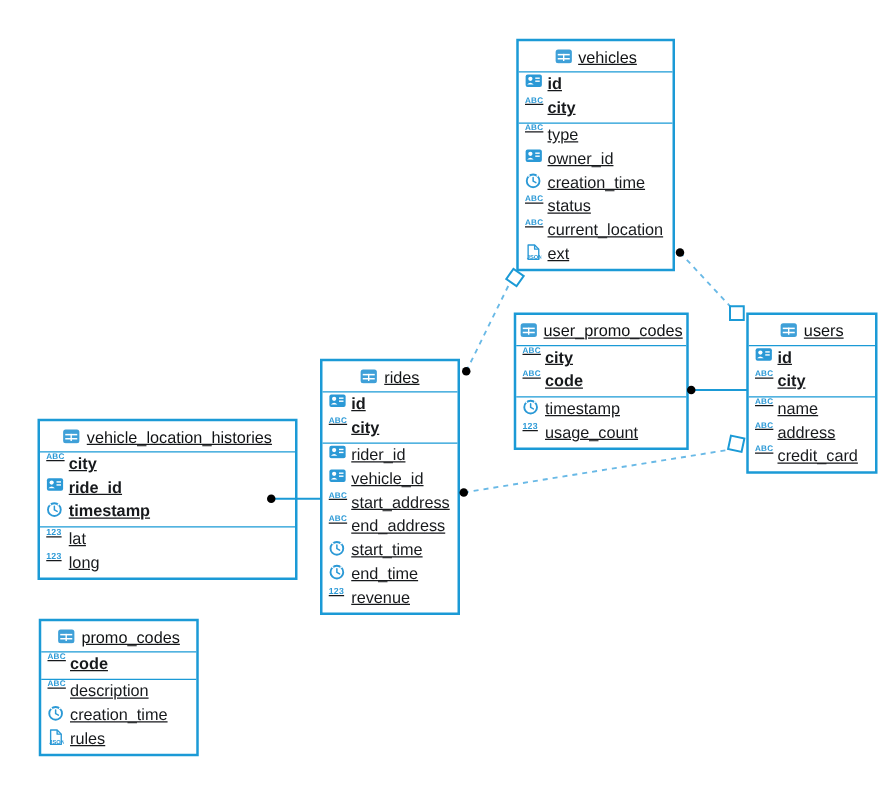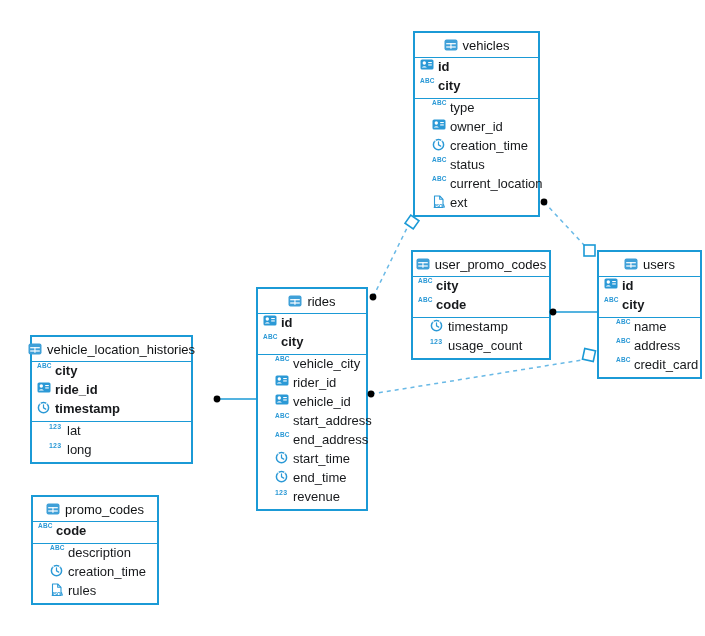--- a/index.html
+++ b/index.html
@@ -2,29 +2,29 @@
 <html><head>
 <meta charset="utf-8">
 <style>
   html,body { margin:0; padding:0; background:#ffffff; }
   #canvas {
     position:relative; width:705px; height:636px; background:#ffffff;
     font-family:"Liberation Sans", sans-serif; color:#17191c; overflow:hidden;
   }
   .db-table {
     position:absolute; background:#ffffff; border:2px solid #1b9ad6;
-    box-sizing:border-box; font-size:13px; z-index:2;
+    box-sizing:border-box; font-size:13px; z-index:2;text-decoration:underline;
   }
   .thead {
     height:24px; display:flex; align-items:center; justify-content:center;
     gap:5px; border-bottom:1.5px solid #1b9ad6; padding:0 3px; white-space:nowrap;
   }
   .thead .ttl { font-weight:400; color:#101214; }
   .pk-section { border-bottom:1.5px solid #1b9ad6; padding:1px 0; }
-  .col-section { padding:1px 12px; }
+  .col-section { padding:1px 0; }
   .trow {
     height:19px; display:flex; align-items:flex-start; padding:0 4px 0 5px;
     white-space:nowrap;
   }
   .pk-section .trow .cname { font-weight:700; }
   .ticon {
     width:18px; flex:0 0 18px; display:flex; align-items:center; justify-content:flex-start;
   }
   .txt-icon { font-weight:700; color:#2b99d6; letter-spacing:0.2px; line-height:1; }
   .txt-icon.abc { font-size:6.5px; }
@@ -262,26 +262,20 @@
         <div class="trow">
           <span class="ticon">
             <span class="txt-icon abc">ABC</span>
           </span>
           <span class="cname">city</span>
         </div>
       </div>
       <div class="col-section">
         <div class="trow">
           <span class="ticon">
-            <span class="txt-icon abc">ABC</span>
-          </span>
-          <span class="cname">vehicle_city</span>
-        </div>
-        <div class="trow">
-          <span class="ticon">
             <svg width="14" height="11" viewBox="0 0 14 11">
               <rect x="0.5" y="0.5" width="13" height="10" rx="1.6" fill="#2b99d6"></rect>
               <circle cx="4.3" cy="4" r="1.7" fill="#fff"></circle>
               <path d="M1.7 8.6 Q4.3 5.8 6.9 8.6 Z" fill="#fff"></path>
               <rect x="8.2" y="3" width="3.6" height="1.1" fill="#fff"></rect>
               <rect x="8.2" y="5.4" width="3.6" height="1.1" fill="#fff"></rect>
             </svg>
           </span>
           <span class="cname">rider_id</span>
         </div>
@@ -330,21 +324,21 @@
           <span class="cname">end_time</span>
         </div>
         <div class="trow">
           <span class="ticon">
             <span class="txt-icon n123">123</span>
           </span>
           <span class="cname">revenue</span>
         </div>
       </div>
     </div>
-    <div class="db-table" style="left: 30px; top: 335px; width: 163px;">
+    <div class="db-table" style="left: 30px; top: 335px; width: 208px;">
       <div class="thead">
         <span style="display: flex;">
           <svg width="14" height="12" viewBox="0 0 14 12">
             <rect x="0.5" y="0.5" width="13" height="11" rx="2" fill="#3fa0d8"></rect>
             <rect x="2.2" y="4.1" width="9.6" height="1.2" fill="#fff"></rect>
             <rect x="2.2" y="7.4" width="9.6" height="1.2" fill="#fff"></rect>
             <rect x="6.4" y="4.1" width="1.1" height="5.7" fill="#fff"></rect>
           </svg>
         </span>
         <span class="ttl">vehicle_location_histories</span>

